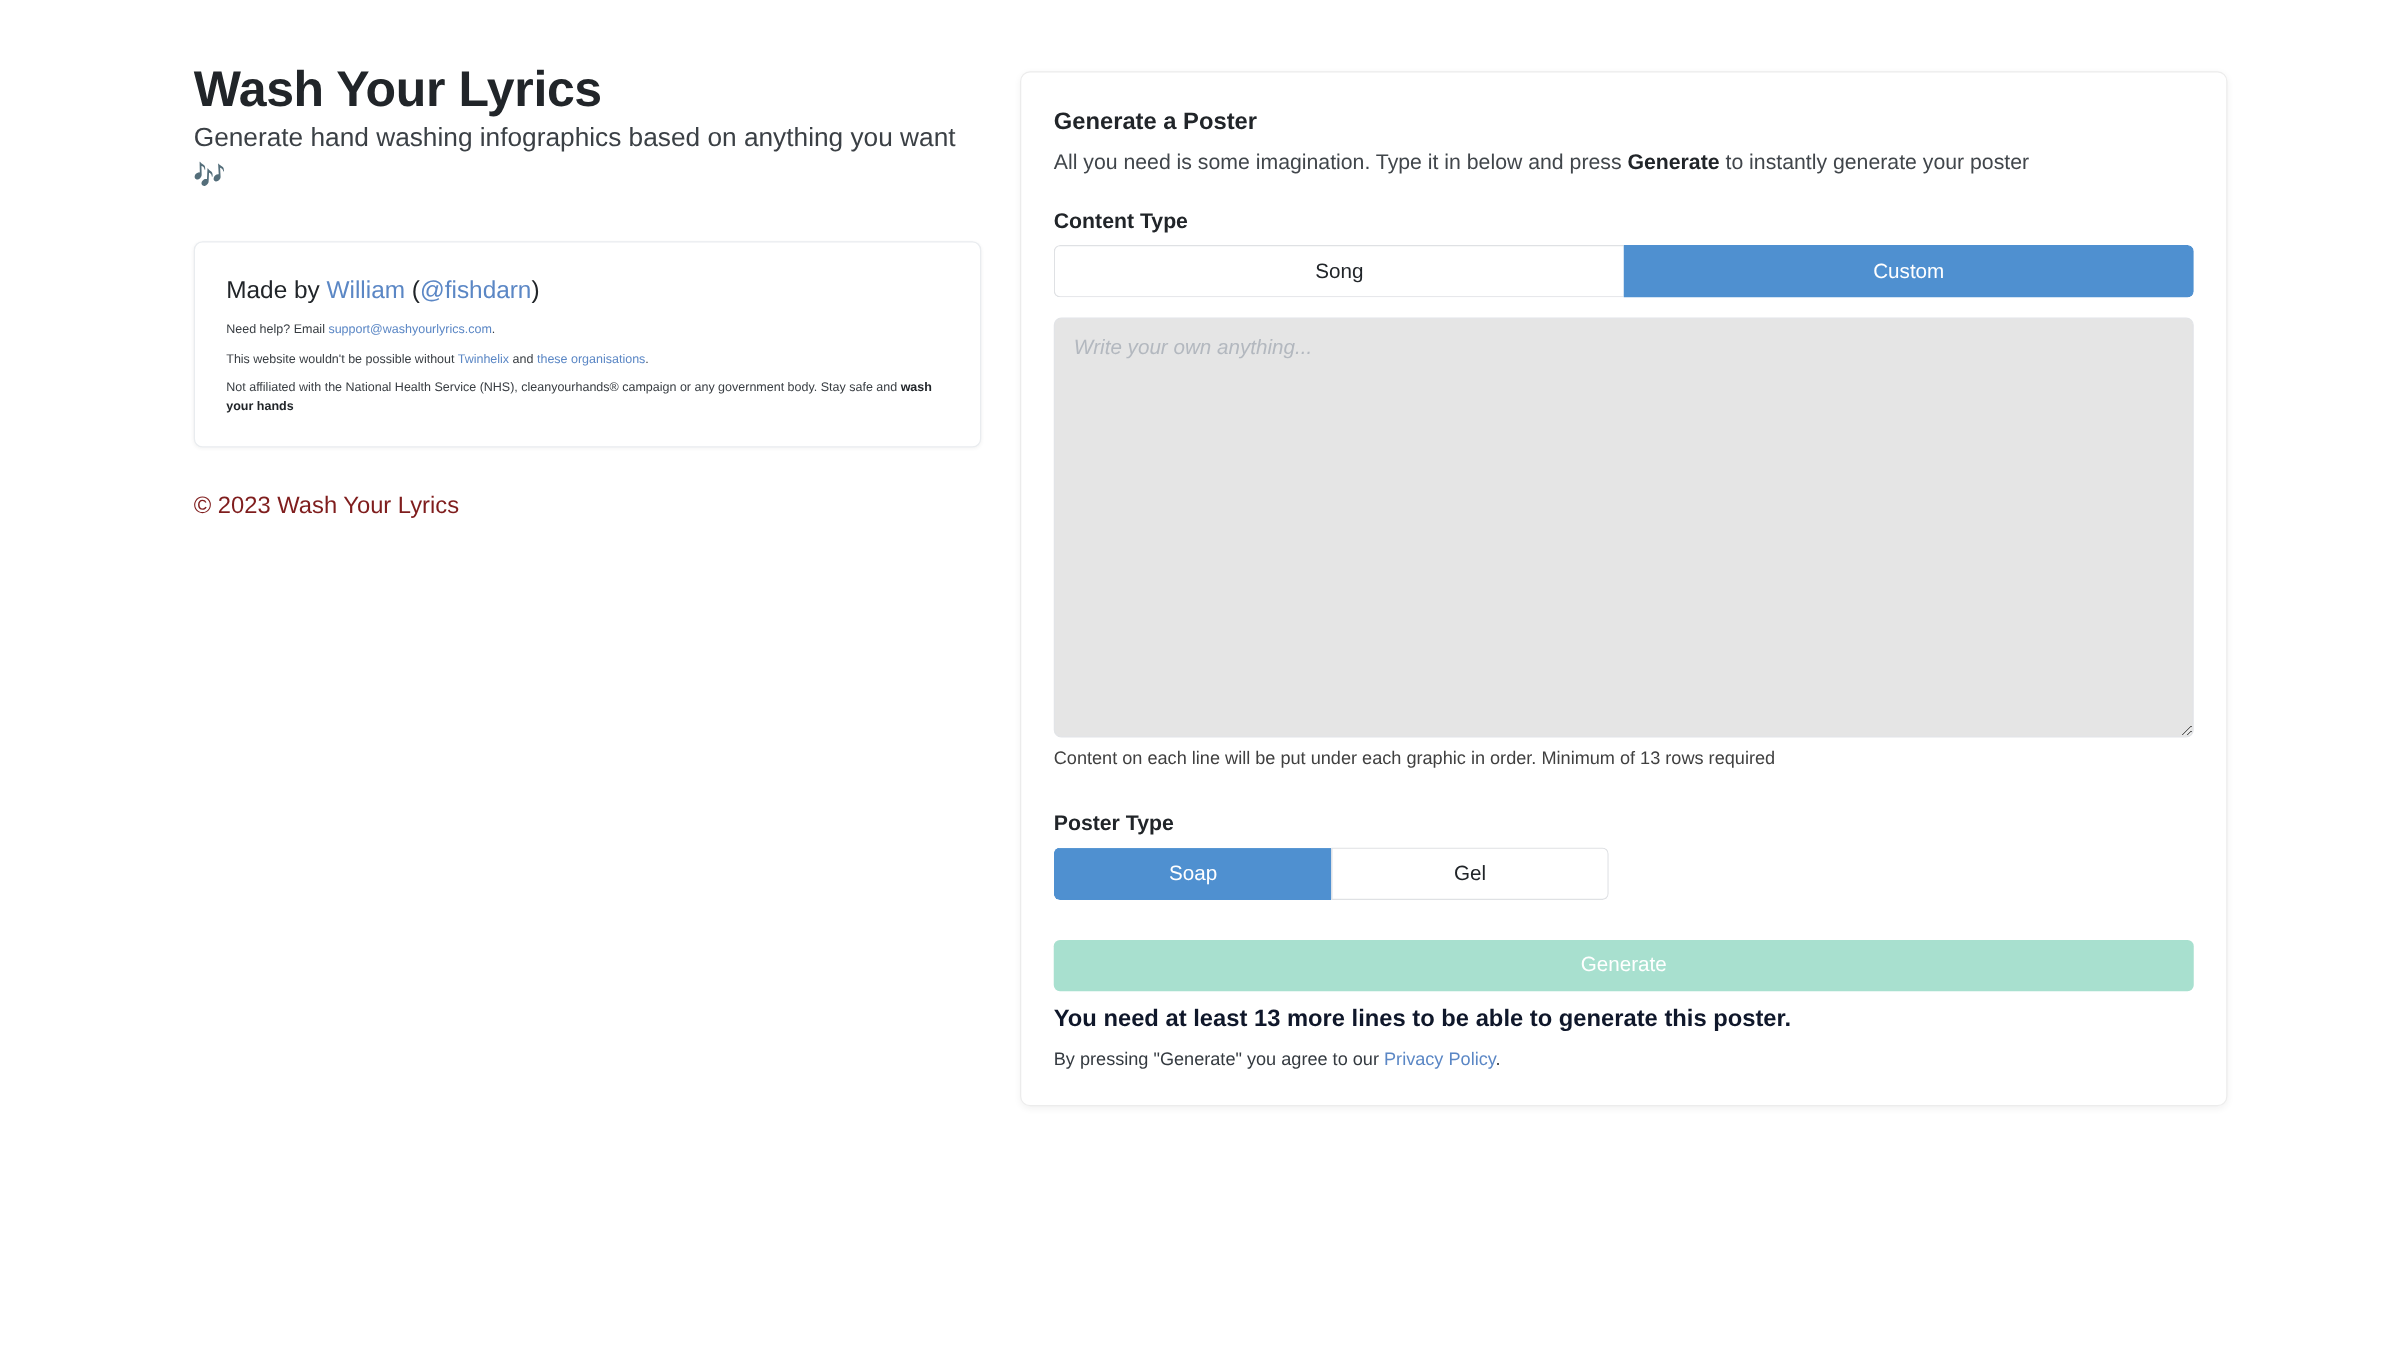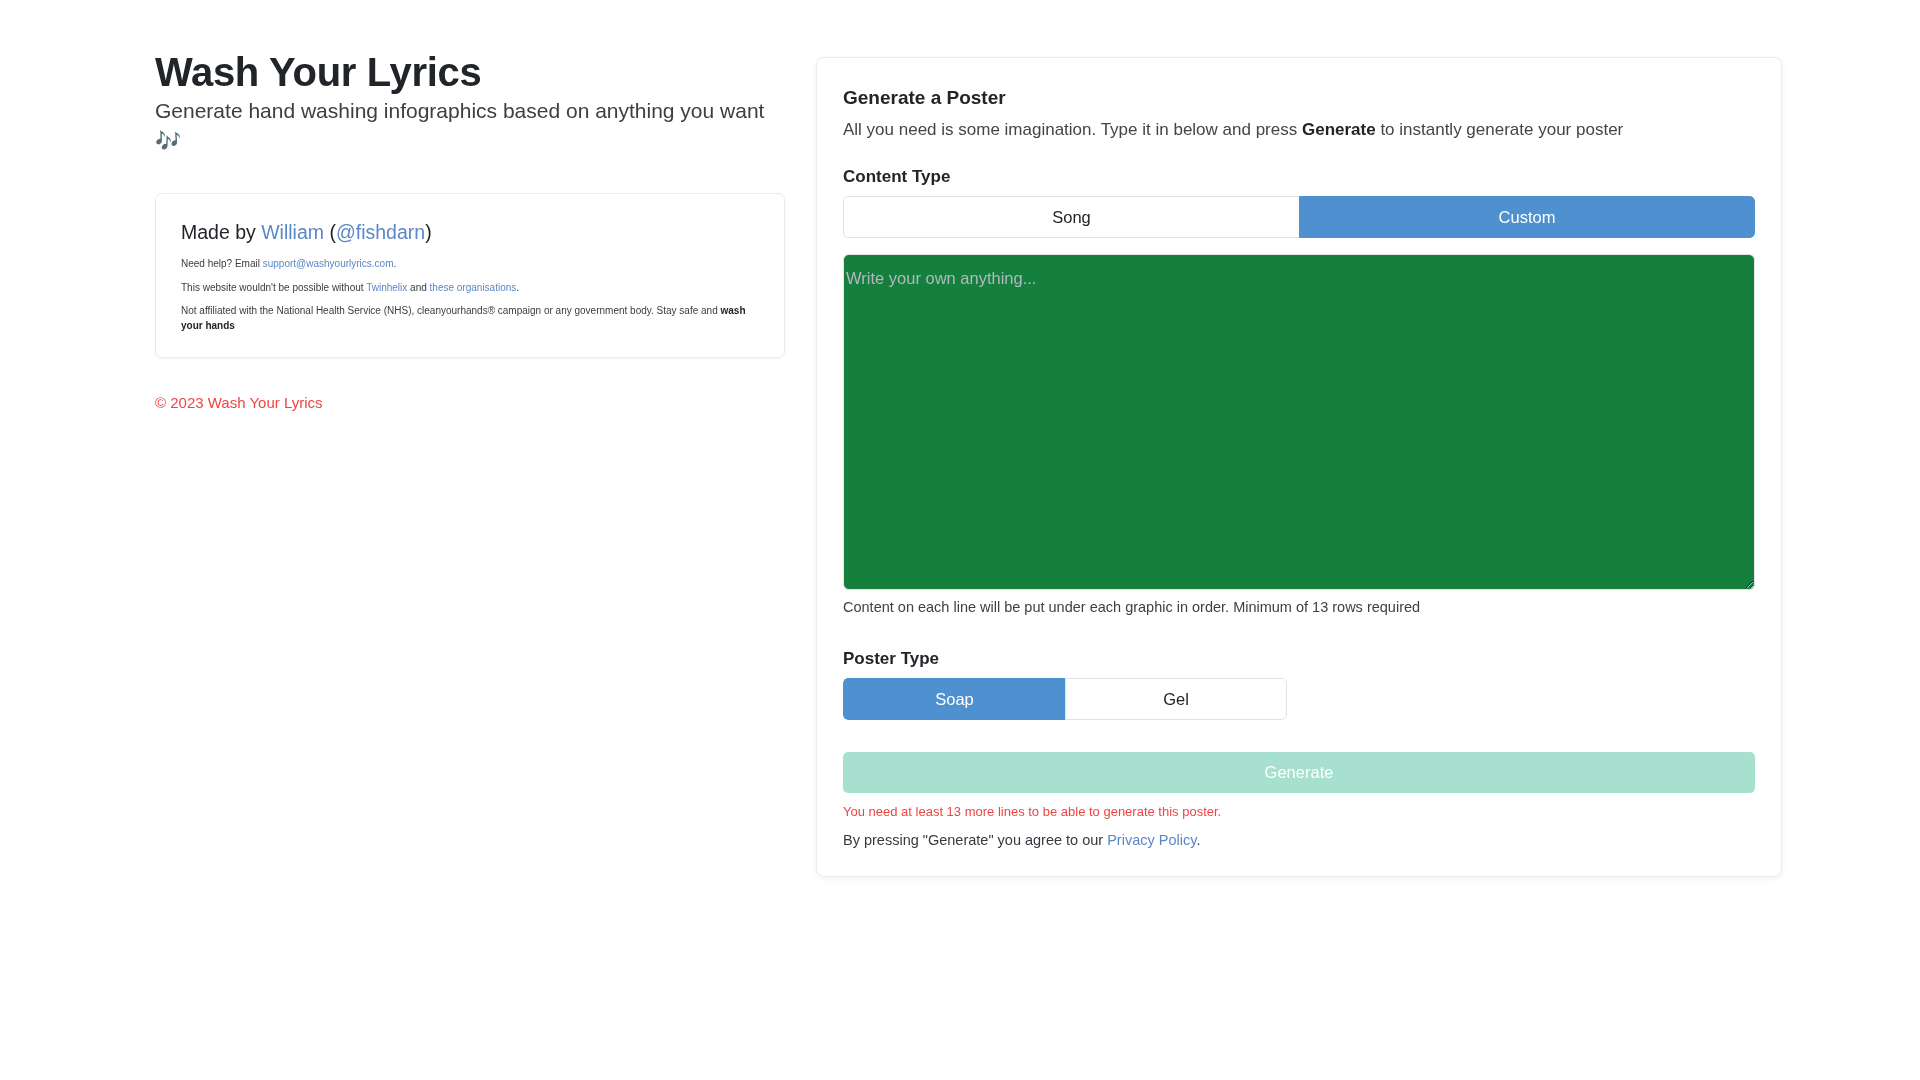--- a/index.html
+++ b/index.html
@@ -75,22 +75,22 @@
   .lnk {
     color: #5b87c5;
     text-decoration: none;
     cursor: pointer;
   }
 
   .bold-inline { font-weight: bold; color: #212529; }
 
   .copyright {
     margin-top: 36px;
-    font-size: 15px;
-    color: #ef4444;
+    font-size: 19px;
+    color: #7f1d1d;
   }
 
   
   .gen-card {
     position: absolute;
     left: 816px;
     top: 57px;
     width: 966px;
     box-sizing: border-box;
     background: #ffffff;
@@ -156,28 +156,29 @@
 
   
   .ta-wrap { margin-top: 16px; position: relative; }
 
   textarea.poster-input {
     width: 100%;
     height: 336px;
     box-sizing: border-box;
     border: 1px solid #e2e4e7;
     border-radius: 6px;
-    padding: 14px 2px;
+    padding: 14px 15px;
     font-family: "Liberation Sans", sans-serif;
     font-size: 16.5px;
     color: #212529;
     resize: vertical;
     outline: none;
-    background: #15803d;
+    background: #e5e5e5;
     display: block;
+    font-style: italic;
   }
   textarea.poster-input::placeholder { color: #b3b8bf; }
 
   .hint {
     margin-top: 9px;
     font-size: 14.5px;
     color: #404040;
   }
 
   
@@ -234,23 +235,24 @@
     color: #ffffff;
     font-size: 16.5px;
     font-family: "Liberation Sans", sans-serif;
     cursor: default;
     display: block;
     padding: 0;
   }
 
   .err-text {
     margin-top: 10px;
-    font-size: 13px;
-    color: #ef4444;
+    font-size: 19px;
+    color: #0f172a;
     line-height: 1.4;
+    font-weight: bold;
   }
 
   .tos-text {
     margin-top: 9px;
     font-size: 14.5px;
     color: #343a40;
     line-height: 1.4;
   }
 </style>
 </head>

